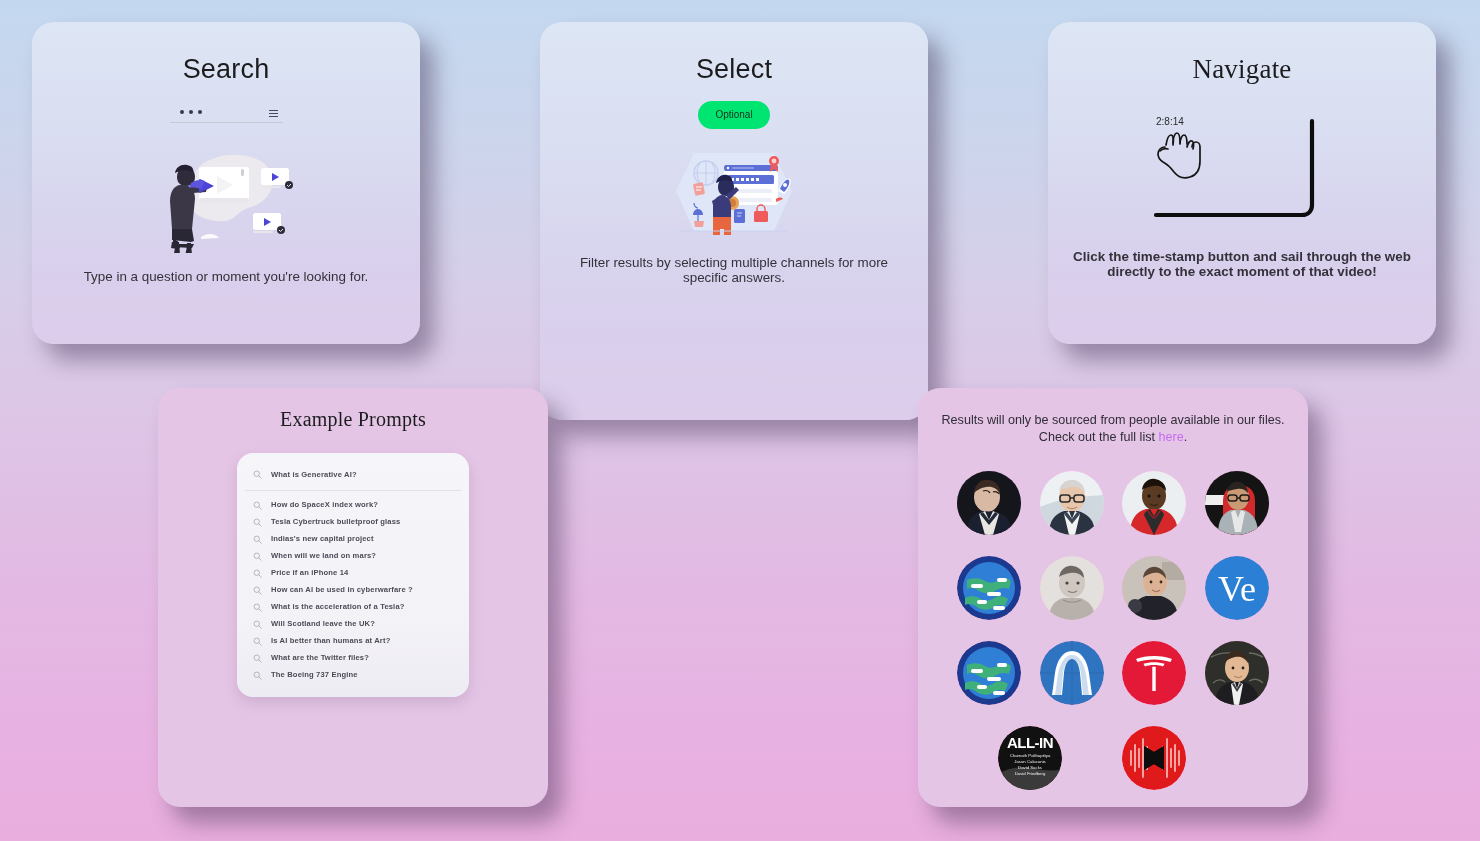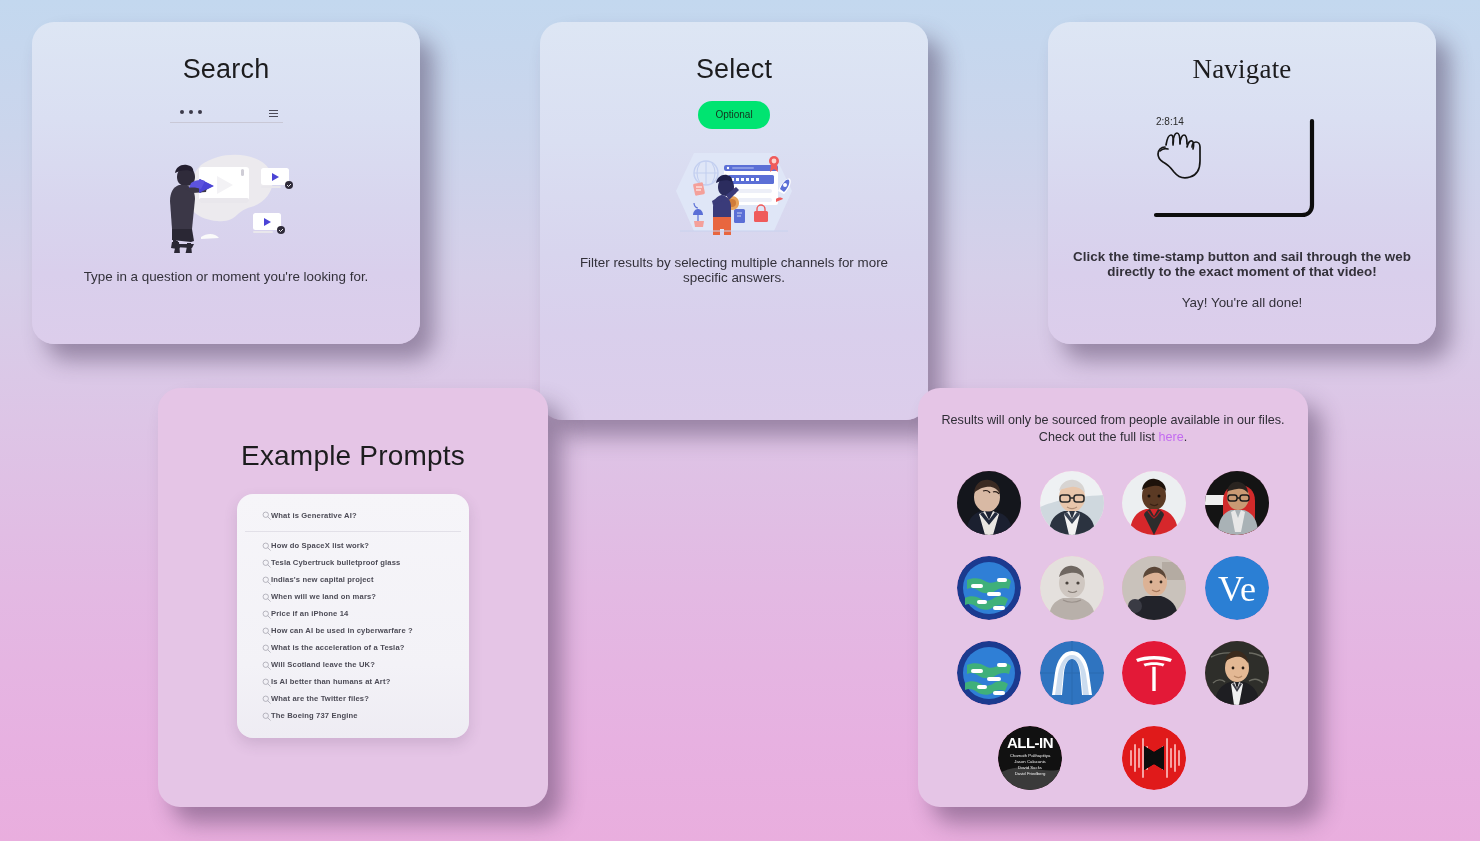--- a/index.html
+++ b/index.html
@@ -62,28 +62,27 @@
 
   
   #card-nav{left:1048px;top:22px;width:388px;height:322px;}
   #card-nav .card-title{margin-top:32px;font-family:Liberation Serif, serif;}
   .illus-nav{width:240px;height:130px;margin:18px auto 0;position:relative;}
   #card-nav .desc1{margin-top:16px;font-weight:bold;}
   #card-nav .desc2{margin-top:16px;}
 
   
   #card-prompts{left:158px;top:388px;width:390px;height:419px;}
-  #card-prompts .card-title{margin-top:52px;font-size:28px;}
+  #card-prompts .card-title{margin-top:20px;font-size:20px;font-family:Liberation Serif, serif;}
   .prompt-panel{
     margin:22px auto 0;width:232px;
     background:linear-gradient(180deg,#f6f5f9 0%,#f3f2f7 70%,#eeecf3 100%);
     border-radius:16px;
     box-shadow:0 6px 14px rgba(80,60,95,.16);
     padding:8px 0 14px;
-    text-align:right;
   }
   .prompt-row{display:flex;align-items:center;height:17px;padding:0 0 0 16px;}
   .prompt-row.first{height:26px;}
   .prompt-row .mag{width:18px;flex:0 0 18px;}
   .prompt-row .txt{
     font-size:7.6px;font-weight:700;color:#4c4b56;letter-spacing:.15px;white-space:nowrap;
   }
   .prompt-divider{height:1px;background:#e2e0e8;margin:3px 8px 5px 8px;}
 
   
@@ -240,21 +239,20 @@
           <path d="M51 40c0-6 2-10 4-10s3 4 3 10"></path>
           <path d="M58 41c0-5 2-9 4-9s3 4 3 9"></path>
           <path d="M65 44c1-4 3-7 5-6s2 4 1 8"></path>
           <path d="M43 44c-4 0-7 3-7 7 0 4 2 6 5 8 4 2 8 6 11 10 4 5 10 7 16 5 7-2 10-8 10-16V44c0-3-2-5-4-5s-4 2-4 5"></path>
           <path d="M38 48c2-2 5-3 8-2"></path>
         </g>
       </svg>
     </div>
 
     <div class="card-desc desc1">Click the time-stamp button and sail through the web directly to the exact moment of that video!</div>
-    <div class="card-desc desc2">Yay! You're all done!</div>
   </div>
 
   <div class="card card-pink" id="card-prompts">
     <div class="card-title">Example Prompts</div>
 
     <div class="prompt-panel">
       <div class="prompt-row first">
         <span class="mag">
           <svg width="9" height="9" viewBox="0 0 12 12">
               <circle cx="5" cy="5" r="3.6" fill="none" stroke="#a9a7b2" stroke-width="1.1"></circle>
@@ -265,21 +263,21 @@
       </div>
 
       <div class="prompt-divider"></div>
 
       <div id="prompt-list">
           <div class="prompt-row">
             <span class="mag"><svg width="9" height="9" viewBox="0 0 12 12">
                 <circle cx="5" cy="5" r="3.6" fill="none" stroke="#a9a7b2" stroke-width="1.1"></circle>
                 <path d="M7.8 7.8L11 11" stroke="#a9a7b2" stroke-width="1.1" stroke-linecap="round"></path>
               </svg></span>
-            <span class="txt">How do SpaceX list work?</span>
+            <span class="txt">How do SpaceX index work?</span>
           </div>
           <div class="prompt-row">
             <span class="mag"><svg width="9" height="9" viewBox="0 0 12 12">
                 <circle cx="5" cy="5" r="3.6" fill="none" stroke="#a9a7b2" stroke-width="1.1"></circle>
                 <path d="M7.8 7.8L11 11" stroke="#a9a7b2" stroke-width="1.1" stroke-linecap="round"></path>
               </svg></span>
             <span class="txt">Tesla Cybertruck bulletproof glass</span>
           </div>
           <div class="prompt-row">
             <span class="mag"><svg width="9" height="9" viewBox="0 0 12 12">

